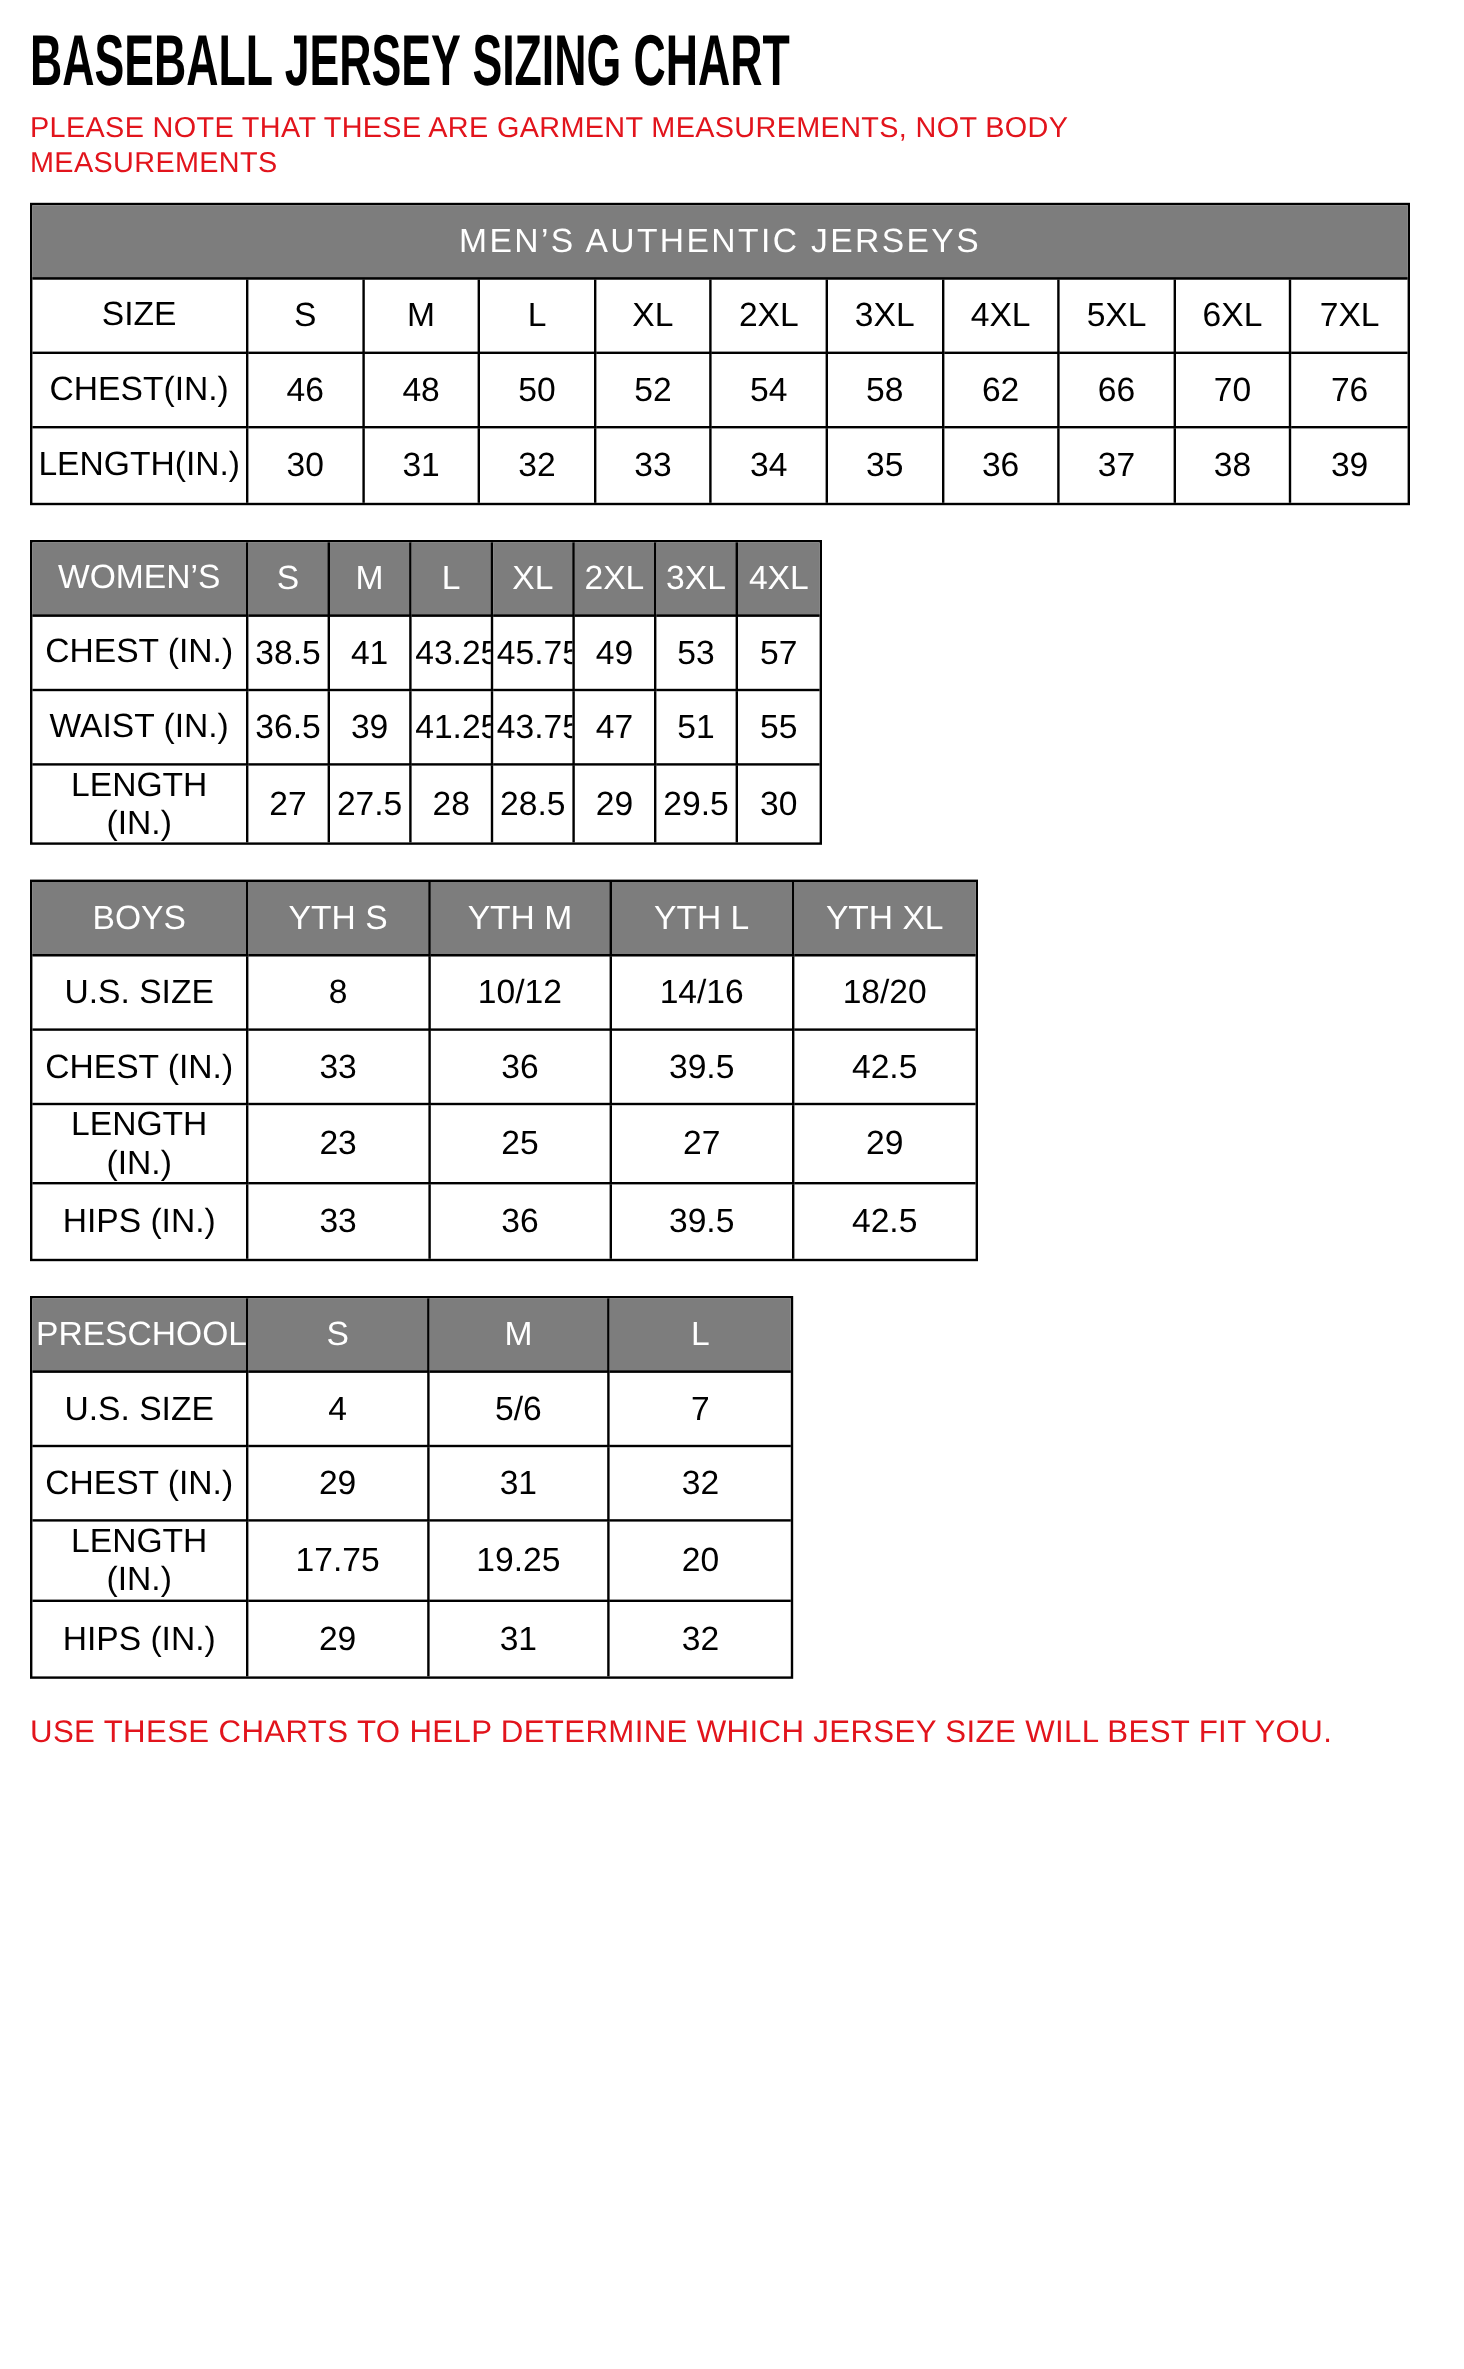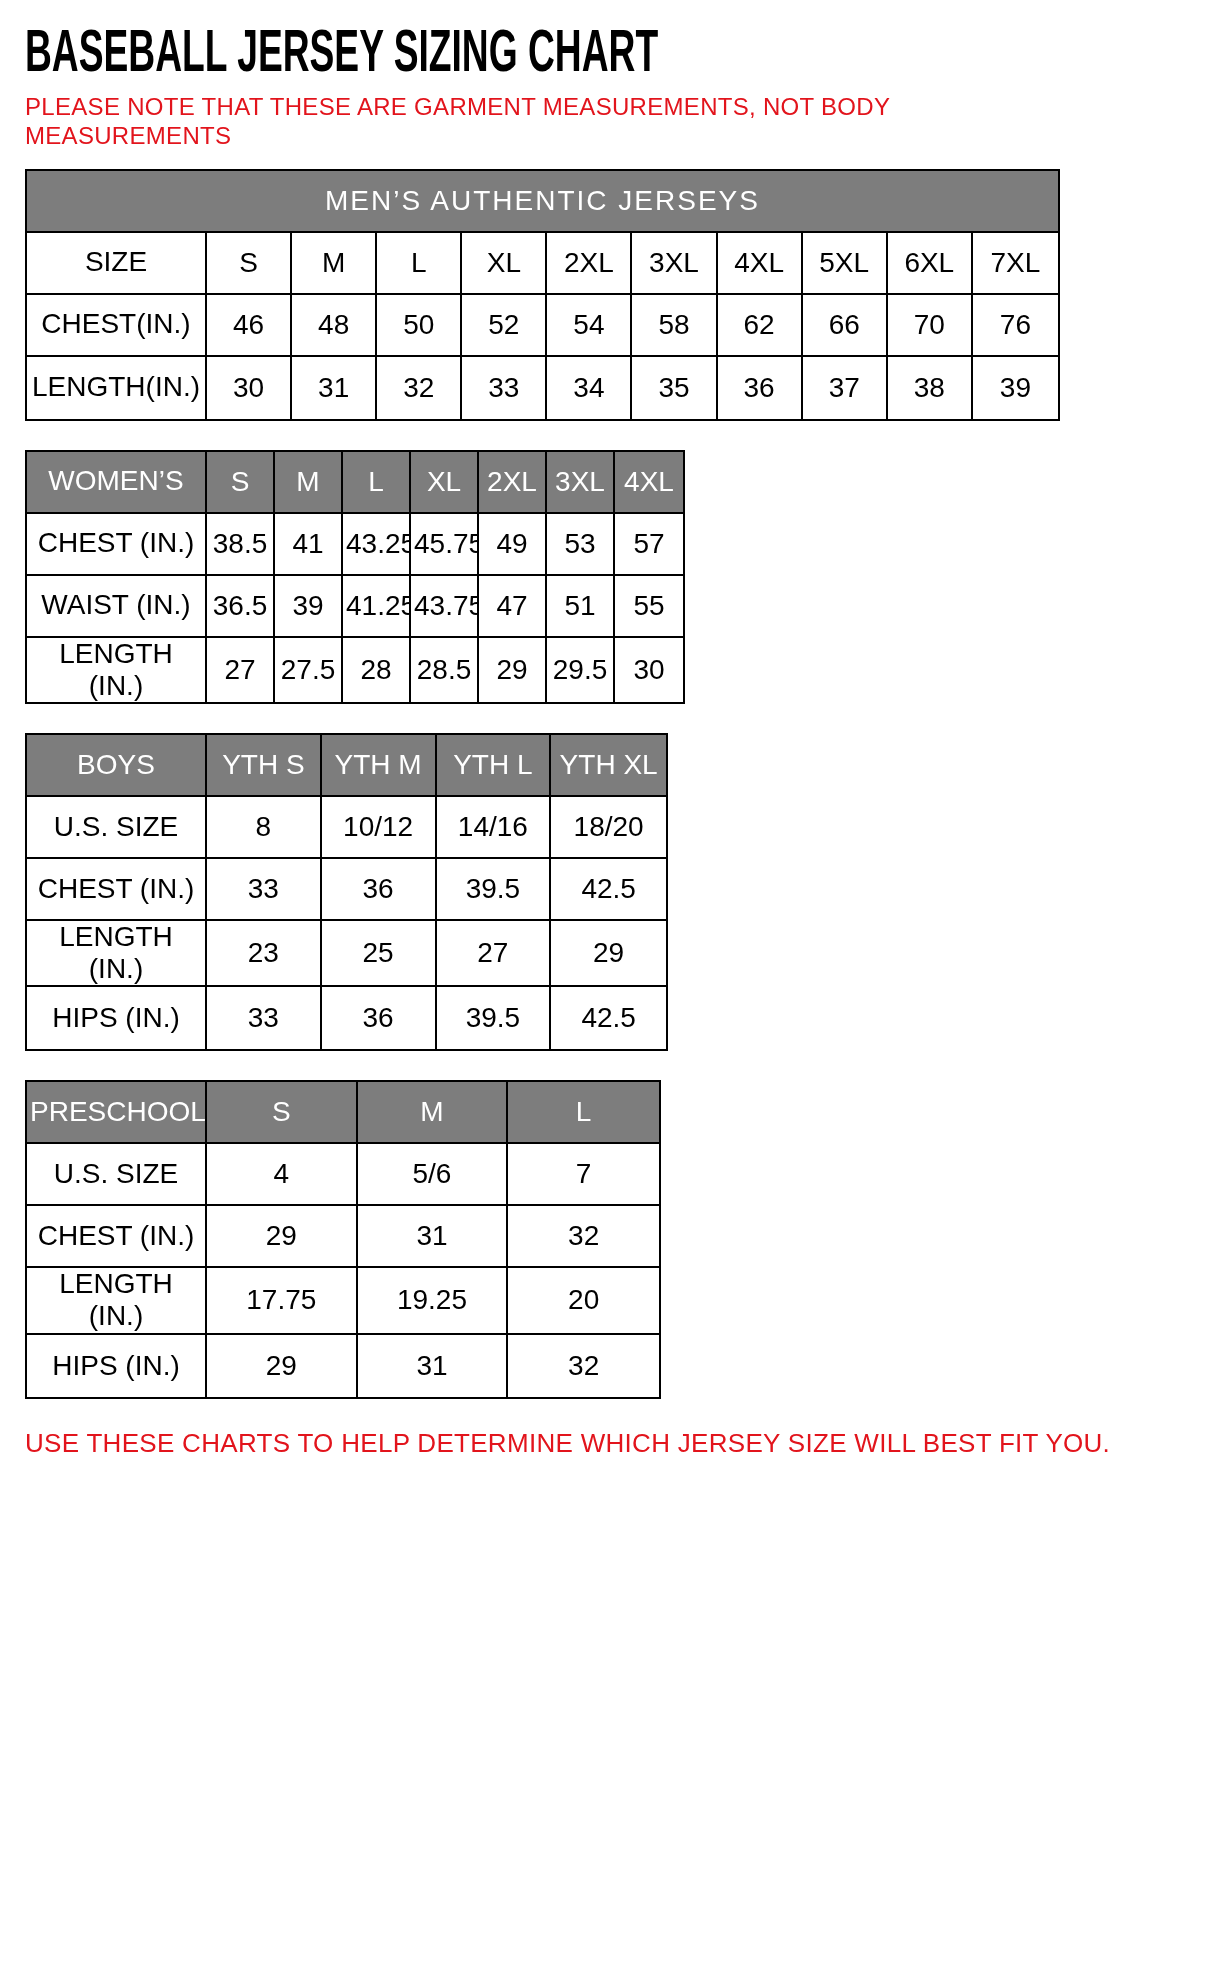--- a/index.html
+++ b/index.html
@@ -74,21 +74,21 @@
   }
 </style>
 </head>
 <body>
 
 <div class="page">
 
   <h1 class="title">BASEBALL JERSEY SIZING CHART</h1>
   <p class="note">PLEASE NOTE THAT THESE ARE GARMENT MEASUREMENTS, NOT BODY MEASUREMENTS</p>
 
-  <table class="size-table" style="width:1035px">
+  <table class="size-table" style="width:1150px">
     <colgroup>
         <col style="width:180px">
         <col span="10">
       </colgroup>
     <tbody>
         <tr>
       <td class="banner" colspan="11">MEN’S AUTHENTIC JERSEYS</td>
     </tr>
     <tr>
       <td class="label">SIZE</td>
@@ -174,21 +174,21 @@
       <td>27.5</td>
       <td>28</td>
       <td>28.5</td>
       <td>29</td>
       <td>29.5</td>
       <td>30</td>
     </tr>
   </tbody>
     </table>
 
-  <table class="size-table" style="width:643px">
+  <table class="size-table" style="width:790px">
     <colgroup>
         <col style="width:180px">
         <col span="4">
       </colgroup>
     <tbody>
         <tr>
       <td class="gray label">BOYS</td>
       <td class="gray">YTH S</td>
       <td class="gray">YTH M</td>
       <td class="gray">YTH L</td>

